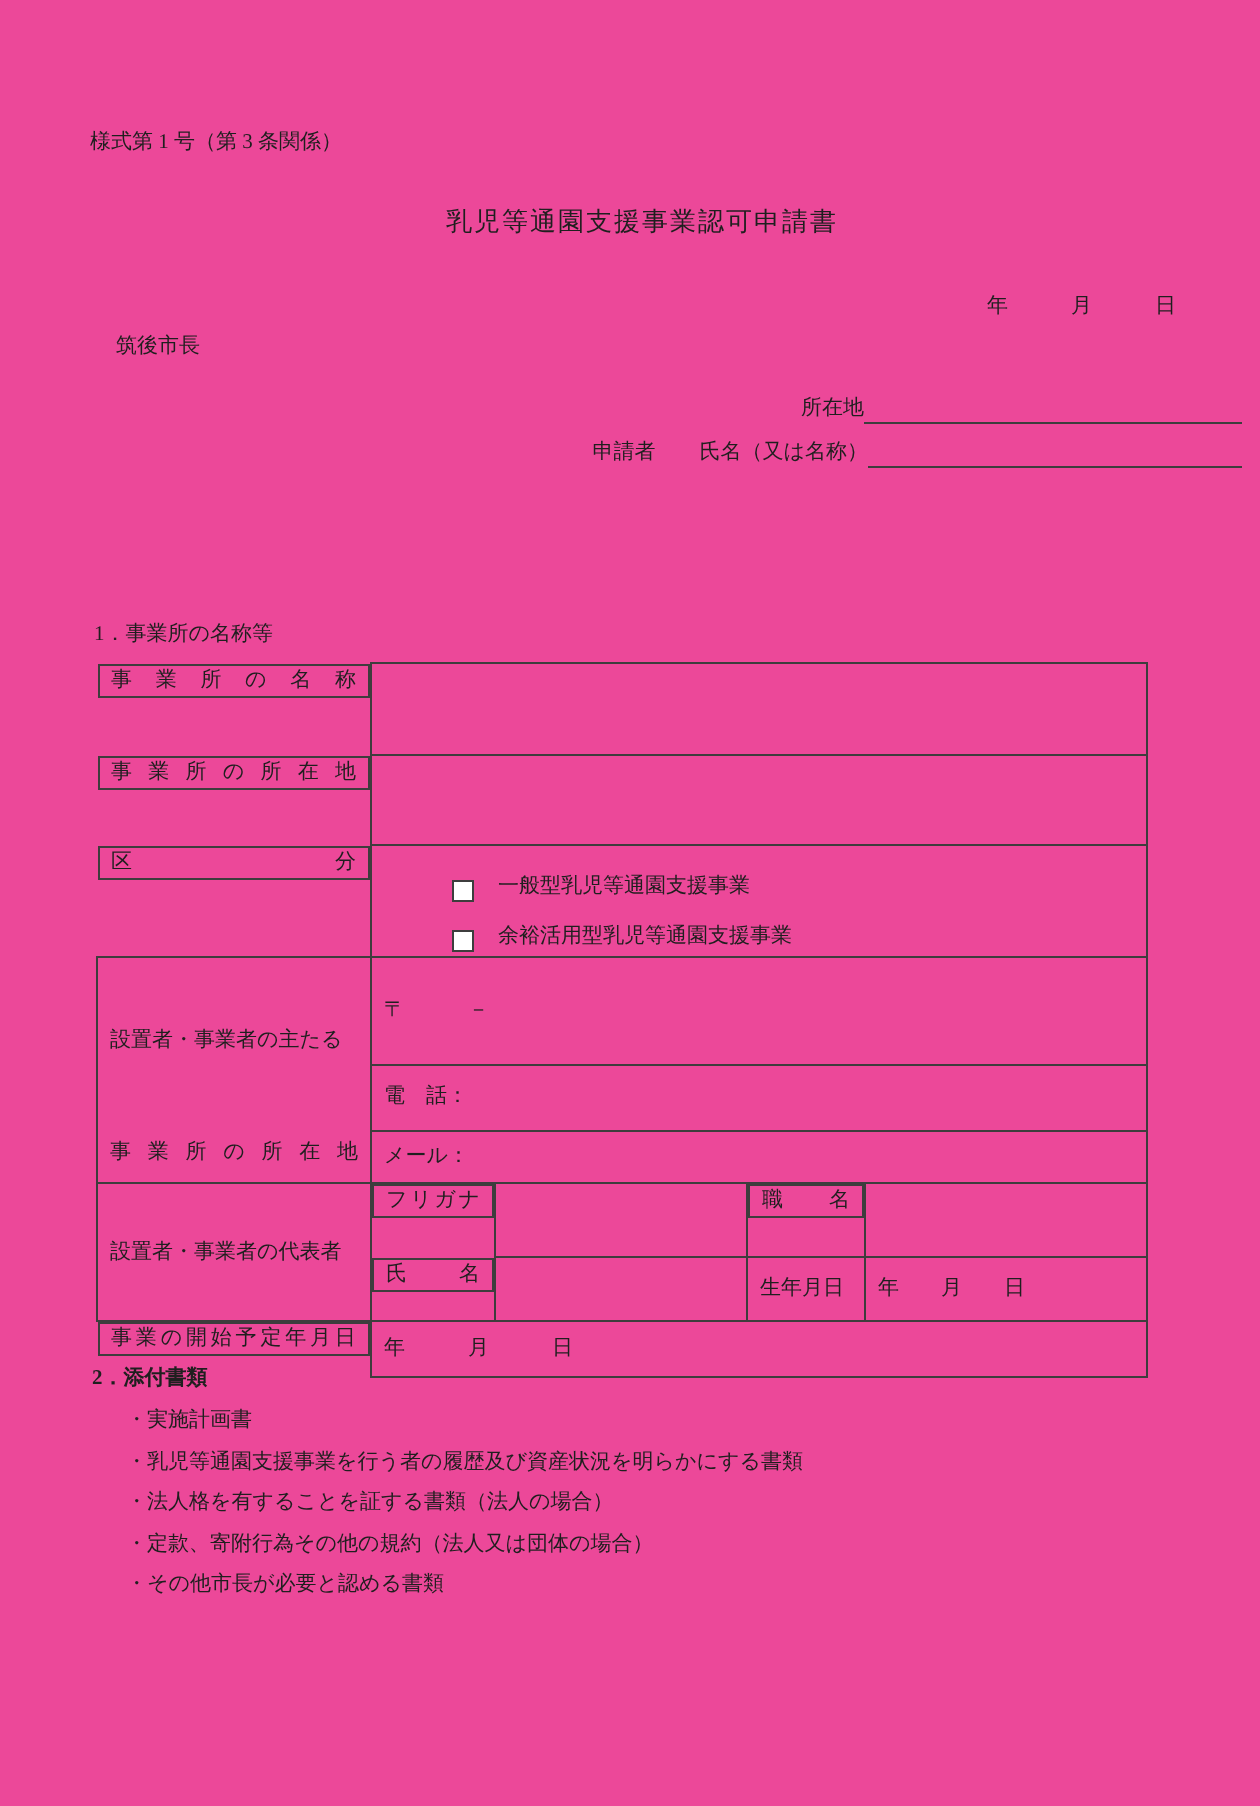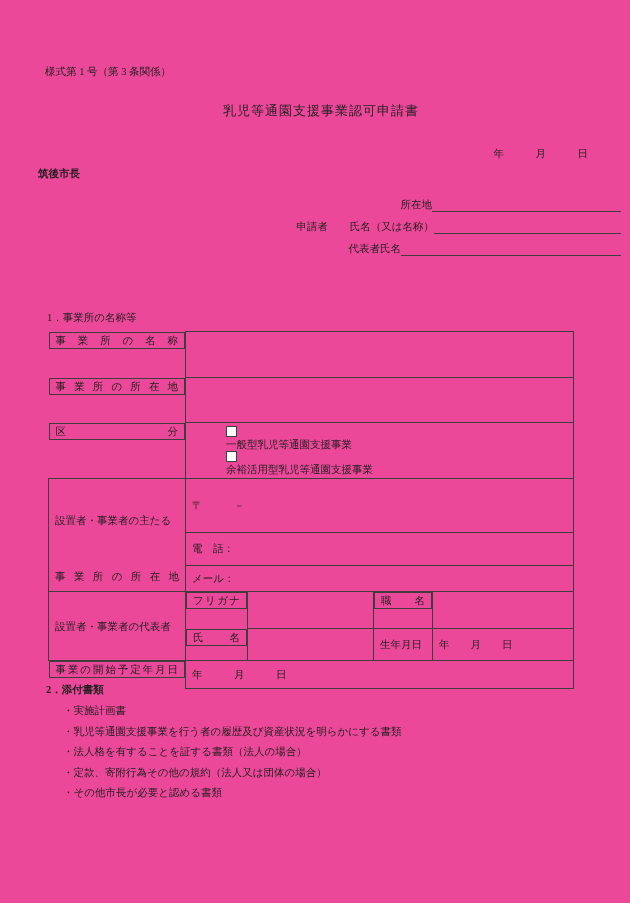--- a/index.html
+++ b/index.html
@@ -9,21 +9,21 @@
     font-family:"Liberation Serif","DejaVu Serif",serif;
     color:#1f1f1f; font-size:10.5px; line-height:15px;
     -webkit-font-smoothing:antialiased;
   }
   .page { position:absolute; inset:0; background:#ec4899; overflow:hidden; }
 
   .form-no   { position:absolute; top:64px;  left:45px; }
   .doc-title { position:absolute; top:103px; left:0; width:630px; text-align:center;
                font-size:13px; letter-spacing:1px; line-height:16px;padding-left:12px; }
   .date-line { position:absolute; top:146px; right:42px; }
-  .mayor     { position:absolute; top:166px; left:38px;font-weight:bold; }
+  .mayor     { position:absolute; top:166px; left:58px; }
 
   .app-block { position:absolute; top:190px; left:0; width:577px;margin-left:44px; }
   .app-row   { display:flex; justify-content:flex-end; align-items:flex-end; height:22px; }
   .u-line    { border-bottom:1px solid #3d3d3d; height:13px; }
   .u-line.w1 { width:189px; }
   .u-line.w2 { width:187px; }
   .u-line.w3 { width:220px; }
   .applicant-lbl { margin-right:22px; }
 
   .intro { position:absolute; top:271px; left:45px; width:540px; }
@@ -31,21 +31,21 @@
   .sec1-head { position:absolute; top:310px; left:47px; }
   .sec2-head { position:absolute; top:682px; left:46px;font-weight:bold; }
 
   table.main { position:absolute; top:331px; left:48px; border-collapse:collapse; table-layout:fixed; }
   table.main th, table.main td {
     border:1px solid #3d3d3d; font-weight:normal; font-size:10.5px;
     padding:0 6px; vertical-align:middle; text-align:left; line-height:15px;
   }
   [data-justify="true"] { display:flex; justify-content:space-between; }
   .lbl2line div { line-height:28px;margin-top:28px; }
-  .cb-line { display:flex; align-items:flex-start; height:25px; padding-left:34px;flex-direction:column; }
+  .cb-line { display:flex; align-items:flex-end; height:25px; padding-left:34px; }
   .cb { width:11px; height:11px; border:1px solid #3d3d3d; margin-right:12px; flex:0 0 auto; background:#fff; }
   td.postal { vertical-align:top; padding-top:4px; }
   td.birth-val { text-align:right; padding-right:5px; }
   td.center-val { text-align:center; }
 
   .bullets { position:absolute; top:701px; left:63px; }
   .bullet-item { display:flex; line-height:20.5px; white-space:nowrap; }
   .bullet-dot { flex:0 0 auto; }
 </style>
 </head>
@@ -63,24 +63,20 @@
 
   <div class="app-block">
     <div class="app-row">
       <span>所在地</span>
       <span class="u-line w1"></span>
     </div>
     <div class="app-row">
       <span class="applicant-lbl">申請者</span>
       <span>氏名（又は名称）</span>
       <span class="u-line w2"></span>
-    </div>
-    <div class="app-row">
-      <span>代表者氏名</span>
-      <span class="u-line w3"></span>
     </div>
   </div>
 
 
   <div class="sec1-head">1．事業所の名称等</div>
 
   <table class="main">
     <colgroup>
       <col style="width:137px">
         <col style="width:62px">

